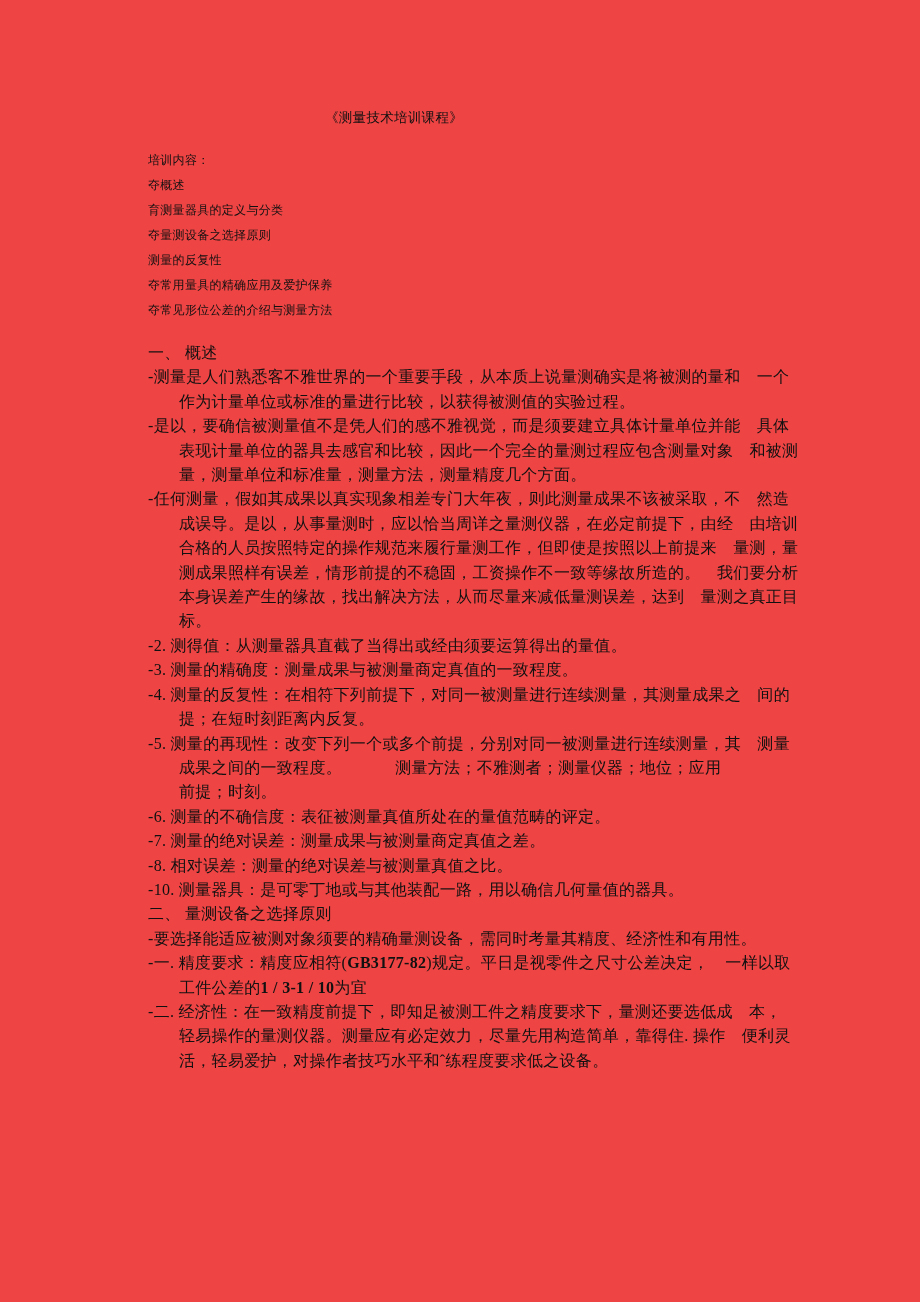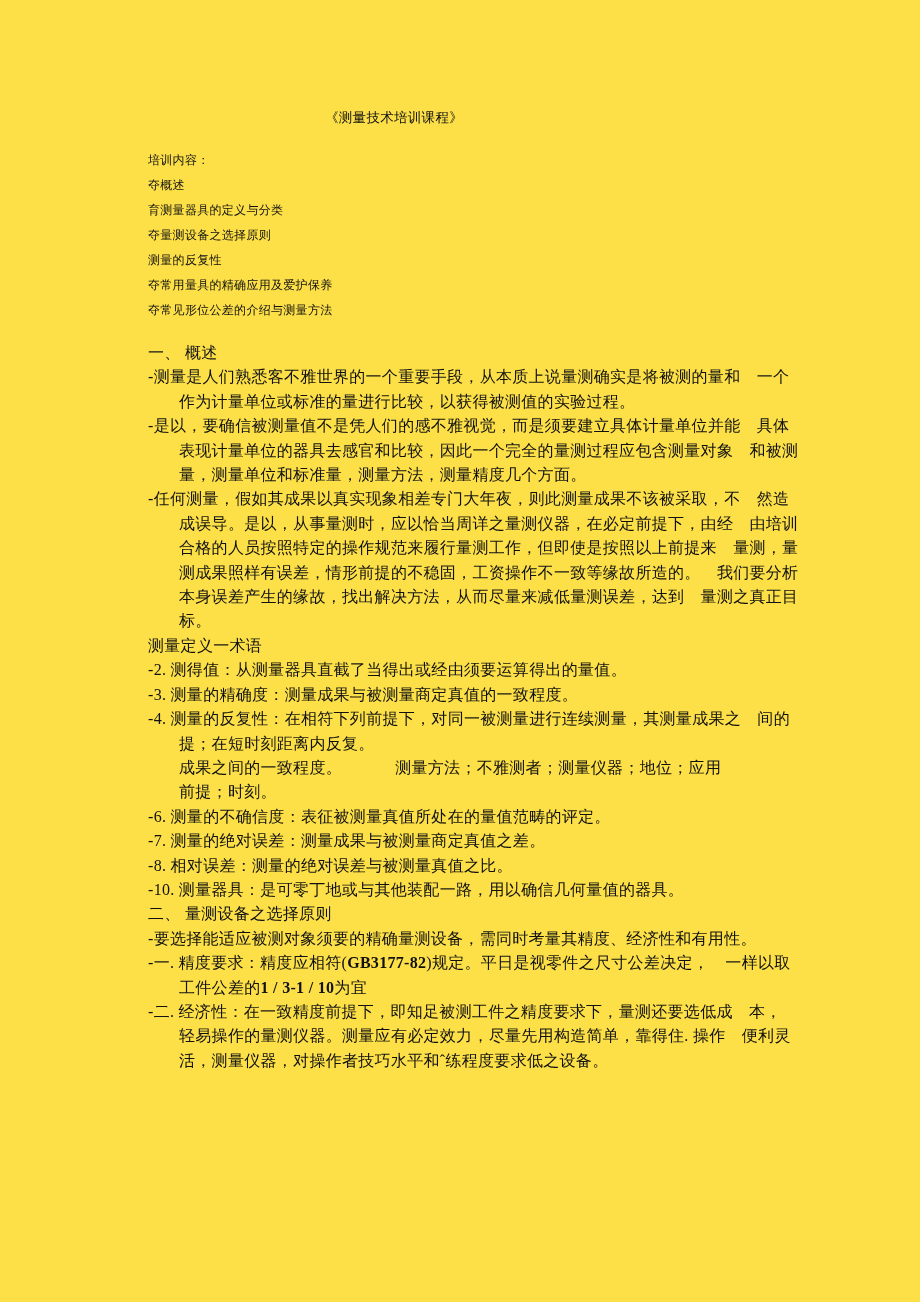--- a/index.html
+++ b/index.html
@@ -4,21 +4,21 @@
 <style>
   html, body { margin: 0; padding: 0; }
   body {
     width: 920px; height: 1302px;
     background: #ffffff;
     overflow: hidden;
   }
   .page {
     position: relative;
     width: 920px; height: 1302px;
-    background: #fde047;
+    background: #ef4444;
     color: #111111;
     font-family: "Liberation Serif", "DejaVu Serif", serif;
   }
   .doc-title {
     position: absolute;
     left: 325px; top: 110px;
     font-size: 13.5px;
     line-height: 16px;
     white-space: pre;
     letter-spacing: 0.2px;
@@ -67,32 +67,32 @@
       <div class="line indent">作为计量单位或标准的量进行比较，以获得被测值的实验过程。</div>
       <div class="line">-是以，要确信被测量值不是凭人们的感不雅视觉，而是须要建立具体计量单位并能　具体</div>
       <div class="line indent">表现计量单位的器具去感官和比较，因此一个完全的量测过程应包含测量对象　和被测</div>
       <div class="line indent">量，测量单位和标准量，测量方法，测量精度几个方面。</div>
       <div class="line">-任何测量，假如其成果以真实现象相差专门大年夜，则此测量成果不该被采取，不　然造</div>
       <div class="line indent">成误导。是以，从事量测时，应以恰当周详之量测仪器，在必定前提下，由经　由培训</div>
       <div class="line indent">合格的人员按照特定的操作规范来履行量测工作，但即使是按照以上前提来　量测，量</div>
       <div class="line indent">测成果照样有误差，情形前提的不稳固，工资操作不一致等缘故所造的。　我们要分析</div>
       <div class="line indent">本身误差产生的缘故，找出解决方法，从而尽量来减低量测误差，达到　量测之真正目</div>
       <div class="line indent">标。</div>
-      <div class="line">测量定义一术语</div>
       <div class="line">-2. 测得值：从测量器具直截了当得出或经由须要运算得出的量值。</div>
       <div class="line">-3. 测量的精确度：测量成果与被测量商定真值的一致程度。</div>
       <div class="line">-4. 测量的反复性：在相符下列前提下，对同一被测量进行连续测量，其测量成果之　间的</div>
       <div class="line indent">提；在短时刻距离内反复。</div>
+      <div class="line">-5. 测量的再现性：改变下列一个或多个前提，分别对同一被测量进行连续测量，其　测量</div>
       <div class="line indent">成果之间的一致程度。　　　 测量方法；不雅测者；测量仪器；地位；应用</div>
       <div class="line indent">前提；时刻。</div>
       <div class="line">-6. 测量的不确信度：表征被测量真值所处在的量值范畴的评定。</div>
       <div class="line">-7. 测量的绝对误差：测量成果与被测量商定真值之差。</div>
       <div class="line">-8. 相对误差：测量的绝对误差与被测量真值之比。</div>
       <div class="line">-10. 测量器具：是可零丁地或与其他装配一路，用以确信几何量值的器具。</div>
       <div class="line">二、 量测设备之选择原则</div>
       <div class="line">-要选择能适应被测对象须要的精确量测设备，需同时考量其精度、经济性和有用性。</div>
       <div class="line"><span>-一. 精度要求：精度应相符(</span><b>GB3177-82</b><span>)规定。平日是视零件之尺寸公差决定，　一样以取</span></div>
       <div class="line indent"><span>工件公差的</span><b>1 / 3-1 / 10</b><span>为宜</span></div>
       <div class="line">-二. 经济性：在一致精度前提下，即知足被测工件之精度要求下，量测还要选低成　本，</div>
       <div class="line indent">轻易操作的量测仪器。测量应有必定效力，尽量先用构造简单，靠得住. 操作　便利灵</div>
-      <div class="line indent">活，测量仪器，对操作者技巧水平和ˆ练程度要求低之设备。</div>
+      <div class="line indent">活，轻易爱护，对操作者技巧水平和ˆ练程度要求低之设备。</div>
     </div>
 </div>
 
 </body></html>

